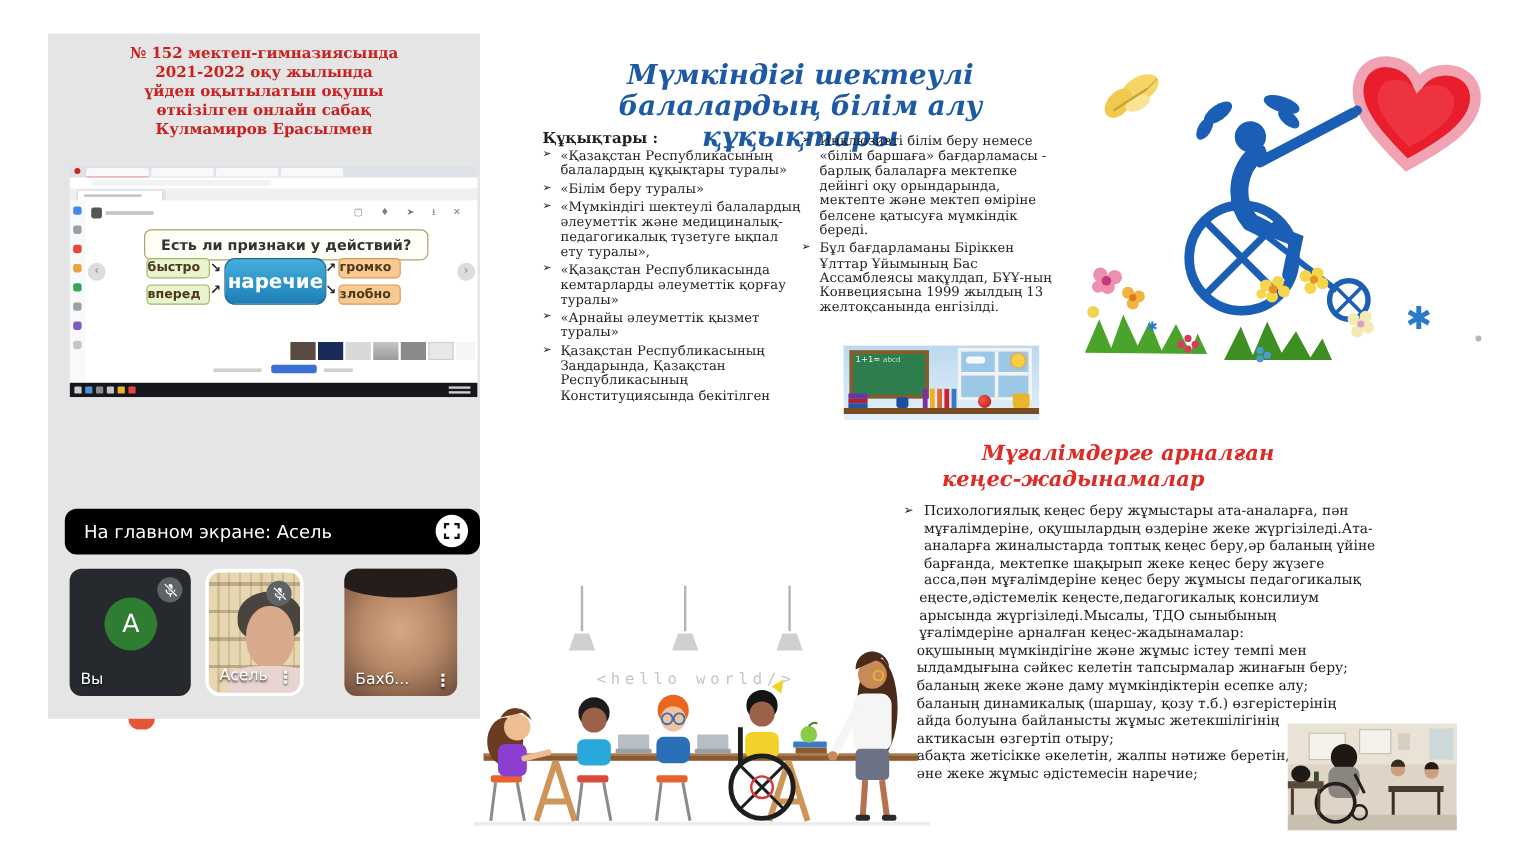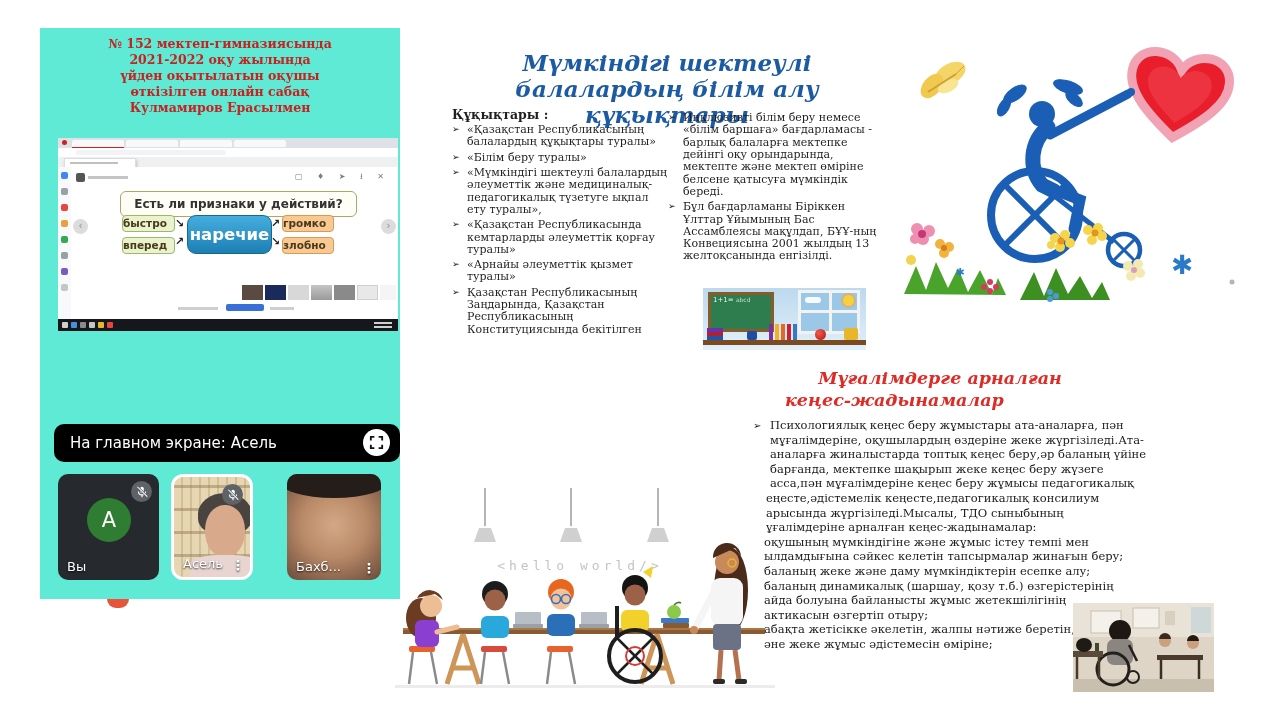--- a/index.html
+++ b/index.html
@@ -1,21 +1,21 @@
 <!DOCTYPE html>
 <html><head>
 <meta charset="utf-8">
 <style>
   html,body{margin:0;padding:0;background:#fff;}
   #canvas{position:relative;width:1280px;height:720px;background:#fff;overflow:hidden;
           font-family:"DejaVu Sans","Liberation Sans",sans-serif;}
   .abs{position:absolute;}
 
   
-  #phone{left:40px;top:28px;width:360px;height:571px;background:#5eead4;}
+  #phone{left:40px;top:28px;width:360px;height:571px;background:#e5e5e5;}
   #red-header{left:8px;top:8px;width:344px;text-align:center;color:#c92020;
     font-family:"DejaVu Serif","Liberation Serif",serif;font-weight:bold;
     font-size:12.5px;line-height:16px;}
   
   #browser{left:18px;top:110px;width:340px;height:193px;background:#eef0f2;overflow:hidden;}
   .tabstrip{left:0;top:0;width:340px;height:10px;background:#dee1e6;}
   .tab{position:absolute;top:2px;height:7px;width:52px;background:#f8f9fa;border-radius:2px 2px 0 0;}
   .toolbar{left:0;top:10px;width:340px;height:9px;background:#fff;}
   .urlbar{left:18px;top:2px;width:150px;height:5px;background:#f1f3f4;border-radius:3px;position:absolute;}
   .dropdown{left:6px;top:20px;width:70px;height:16px;background:#fff;border:1px solid #ddd;
@@ -236,21 +236,21 @@
       <li>«Мүмкіндігі шектеулі балалардың әлеуметтік және медициналық-педагогикалық түзетуге ықпал ету туралы»,</li>
       <li>«Қазақстан Республикасында кемтарларды әлеуметтік қорғау туралы»</li>
       <li>«Арнайы әлеуметтік қызмет туралы»</li>
       <li>Қазақстан Республикасының Заңдарында, Қазақстан Республикасының Конституциясында бекітілген</li>
     </ul>
   </div>
 
   <div class="abs klist serif" style="left:668px;top:112px;">
     <ul>
       <li>Инклюзивті білім беру немесе «білім баршаға» бағдарламасы - барлық балаларға мектепке дейінгі оқу орындарында, мектепте және мектеп өміріне белсене қатысуға мүмкіндік береді.</li>
-      <li>Бұл бағдарламаны  Біріккен Ұлттар Ұйымының Бас Ассамблеясы мақұлдап, БҰҰ-ның Конвециясына 2001 жылдың  13 желтоқсанында енгізілді.</li>
+      <li>Бұл бағдарламаны  Біріккен Ұлттар Ұйымының Бас Ассамблеясы мақұлдап, БҰҰ-ның Конвециясына 1999 жылдың  13 желтоқсанында енгізілді.</li>
     </ul>
   </div>
 
   <div id="classroom" class="abs">
     <div class="board">
       <span>1+1=</span>
       <span style="color:#bfe0c5;font-size:6px;">abcd</span>
     </div>
     <div class="windowp">
       <div class="win-x"></div>
@@ -375,21 +375,21 @@
     <div class="ln" style="padding-left:13px;">еңесте,әдістемелік кеңесте,педагогикалық консилиум</div>
     <div class="ln" style="padding-left:13px;">арысында жүргізіледі.Мысалы, ТДО сыныбының</div>
     <div class="ln" style="padding-left:13px;">ұғалімдеріне арналған кеңес-жадынамалар:</div>
     <div class="ln" style="padding-left:11px;">оқушының мүмкіндігіне және жұмыс істеу темпі мен</div>
     <div class="ln" style="padding-left:11px;">ылдамдығына сәйкес келетін тапсырмалар жинағын беру;</div>
     <div class="ln" style="padding-left:11px;">баланың жеке және даму мүмкіндіктерін есепке алу;</div>
     <div class="ln" style="padding-left:11px;">баланың динамикалық (шаршау, қозу т.б.) өзгерістерінің</div>
     <div class="ln" style="padding-left:11px;">айда болуына байланысты жұмыс жетекшілігінің</div>
     <div class="ln" style="padding-left:11px;">актикасын өзгертіп отыру;</div>
     <div class="ln" style="padding-left:11px;">абақта жетісікке әкелетін, жалпы нәтиже беретін,топтық</div>
-    <div class="ln" style="padding-left:11px;">әне жеке жұмыс әдістемесін өміріне;</div>
+    <div class="ln" style="padding-left:11px;">әне жеке жұмыс әдістемесін наречие;</div>
   </div>
 
   <svg class="abs" style="left:395px;top:488px;" width="380" height="204" viewBox="0 0 380 204">
 
     <g fill="#d0d0d0" stroke="#b5b5b5">
       <line x1="90" y1="0" x2="90" y2="38" stroke-width="2"></line>
       <path d="M79 54 L84 40 L96 40 L101 54 Z" stroke="none"></path>
       <line x1="176" y1="0" x2="176" y2="38" stroke-width="2"></line>
       <path d="M165 54 L170 40 L182 40 L187 54 Z" stroke="none"></path>
       <line x1="263" y1="0" x2="263" y2="38" stroke-width="2"></line>

